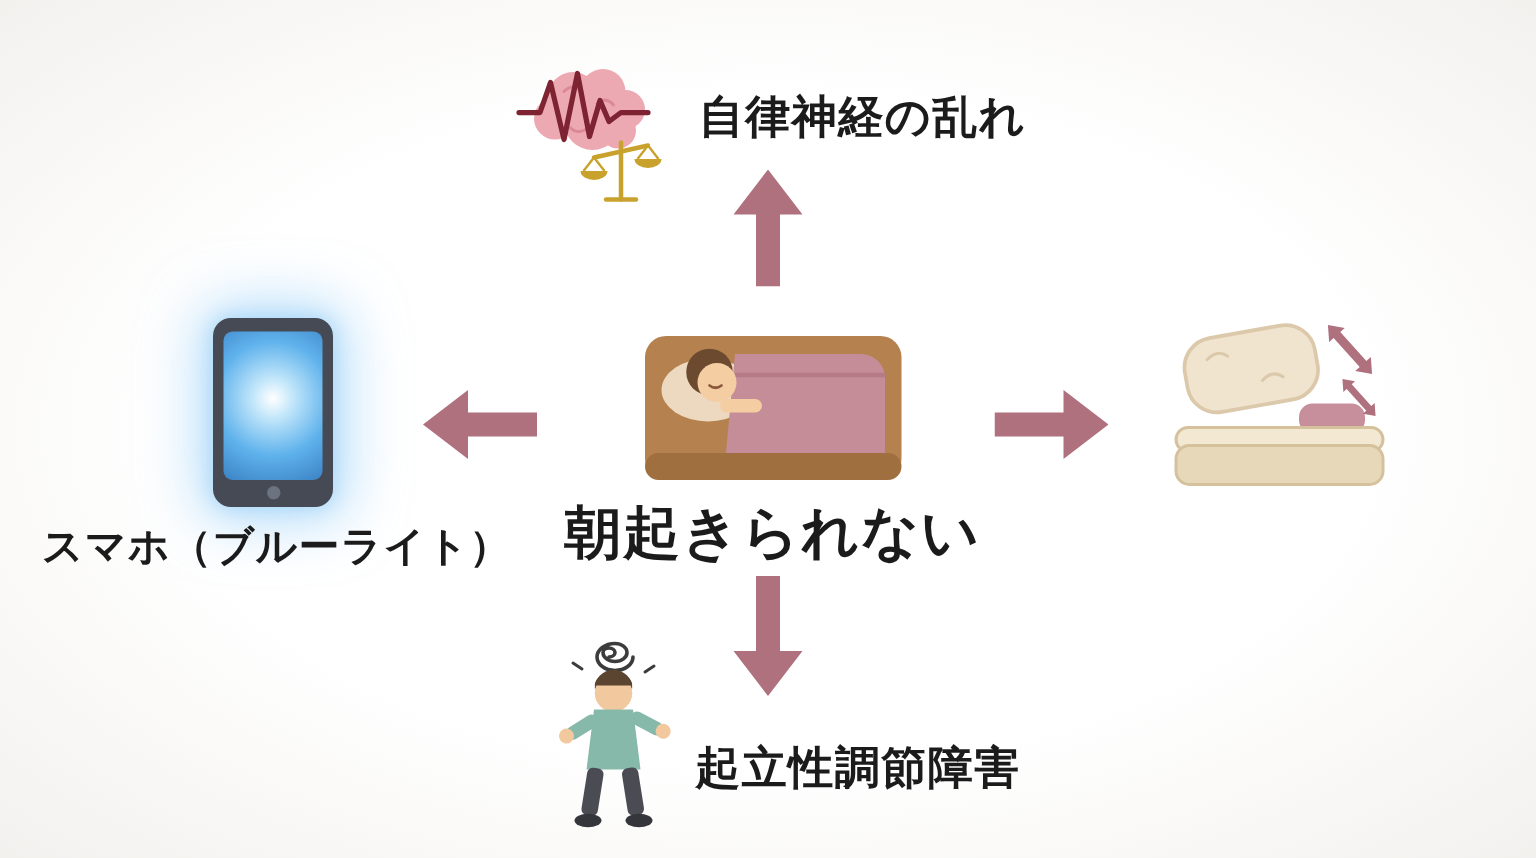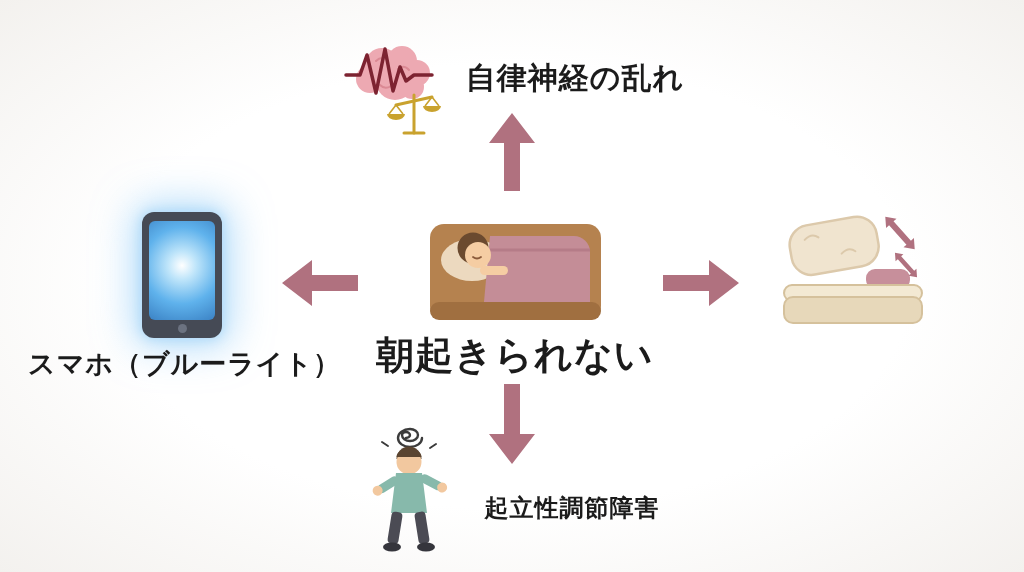--- a/index.html
+++ b/index.html
@@ -15,21 +15,21 @@
   }
   .abs{position:absolute;}
   .label{
     position:absolute;font-weight:700;color:var(--text);
     letter-spacing:1px;white-space:nowrap;text-align:center;
   }
   .label-center{left:340px;top:330px;width:350px;font-size:38px;text-align:center;}
   .label-top{left:455px;top:58px;width:240px;font-size:30px;}
   .label-left{left:28px;top:346px;width:312px;font-size:27px;}
   .label-right{left:725px;top:352px;width:262px;font-size:29px;}
-  .label-bottom{left:452px;top:492px;width:240px;font-size:24px;text-align:center;}
+  .label-bottom{left:452px;top:492px;width:240px;font-size:30px;text-align:center;}
 
   .arrow-svg{display:block;}
 
   
   .phone{
     position:absolute;left:142px;top:212px;width:80px;height:126px;
     background:#454a55;border-radius:12px;
     box-shadow:0 0 38px 10px rgba(125,195,245,0.55), 0 0 12px 2px rgba(125,195,245,0.4);
   }
   .phone-screen{

